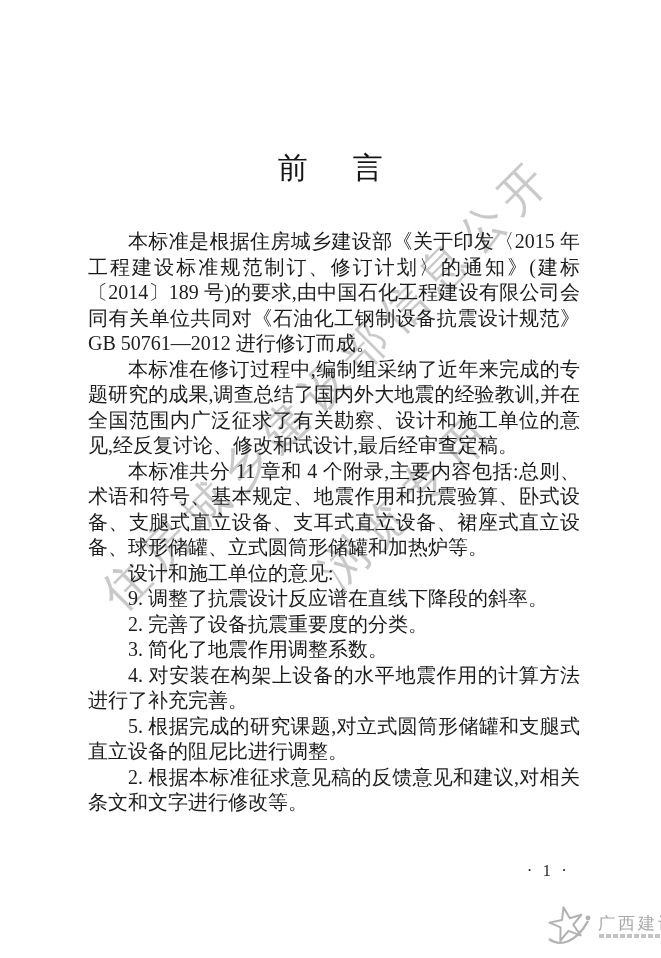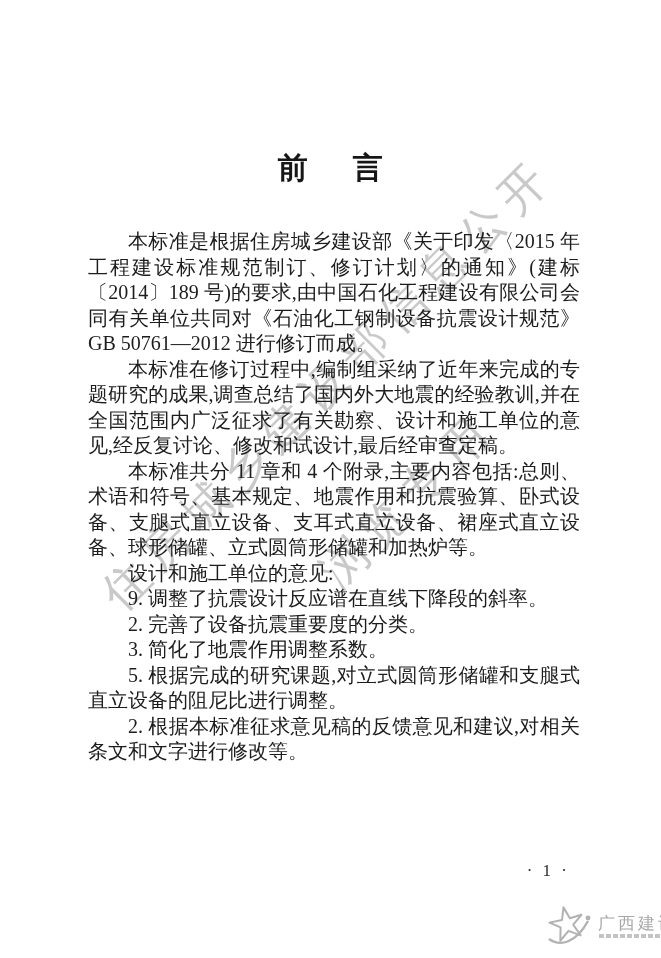--- a/index.html
+++ b/index.html
@@ -35,21 +35,21 @@
 
   
   .doc-title {
     position: absolute;
     left: 88px;
     top: 148px;
     width: 492px;
     margin: 0;
     text-align: center;
     font-size: 30px;
-    font-weight: bold;
+    font-weight: normal;
     letter-spacing: 0.25em;
     color: #161616;
     z-index: 2;
   }
   .body-text {
     position: absolute;
     left: 88px;
     top: 229px;
     width: 492px;
     font-size: 20px;
@@ -121,20 +121,21 @@
   <h1 class="doc-title">前　言</h1>
 
   <div class="body-text">
     <p>本标准是根据住房城乡建设部《关于印发〈2015 年工程建设标准规范制订、修订计划〉的通知》(建标〔2014〕189 号)的要求,由中国石化工程建设有限公司会同有关单位共同对《石油化工钢制设备抗震设计规范》GB 50761—2012 进行修订而成。</p>
     <p>本标准在修订过程中,编制组采纳了近年来完成的专题研究的成果,调查总结了国内外大地震的经验教训,并在全国范围内广泛征求了有关勘察、设计和施工单位的意见,经反复讨论、修改和试设计,最后经审查定稿。</p>
     <p>本标准共分 11 章和 4 个附录,主要内容包括:总则、术语和符号、基本规定、地震作用和抗震验算、卧式设备、支腿式直立设备、支耳式直立设备、裙座式直立设备、球形储罐、立式圆筒形储罐和加热炉等。</p>
     <p>设计和施工单位的意见:</p>
     <p>9. 调整了抗震设计反应谱在直线下降段的斜率。</p>
     <p>2. 完善了设备抗震重要度的分类。</p>
     <p>3. 简化了地震作用调整系数。</p>
+    <p>4. 对安装在构架上设备的水平地震作用的计算方法进行了补充完善。</p>
     <p>5. 根据完成的研究课题,对立式圆筒形储罐和支腿式直立设备的阻尼比进行调整。</p>
     <p>2. 根据本标准征求意见稿的反馈意见和建议,对相关条文和文字进行修改等。</p>
   </div>
 
   <div class="page-number">· 1 ·</div>
 
   <div class="site-logo">
     <svg class="star" width="48" height="48" viewBox="0 0 48 48">
       <g fill="none" stroke="#b2b2b2" stroke-width="2" stroke-linejoin="round">
         <path d="M21 4 L25 16 L37 15 L27 23 L32 35 L21 28 L11 36 L14 23 L4 16 L17 16 Z" transform="rotate(-12 21 21)"></path>

